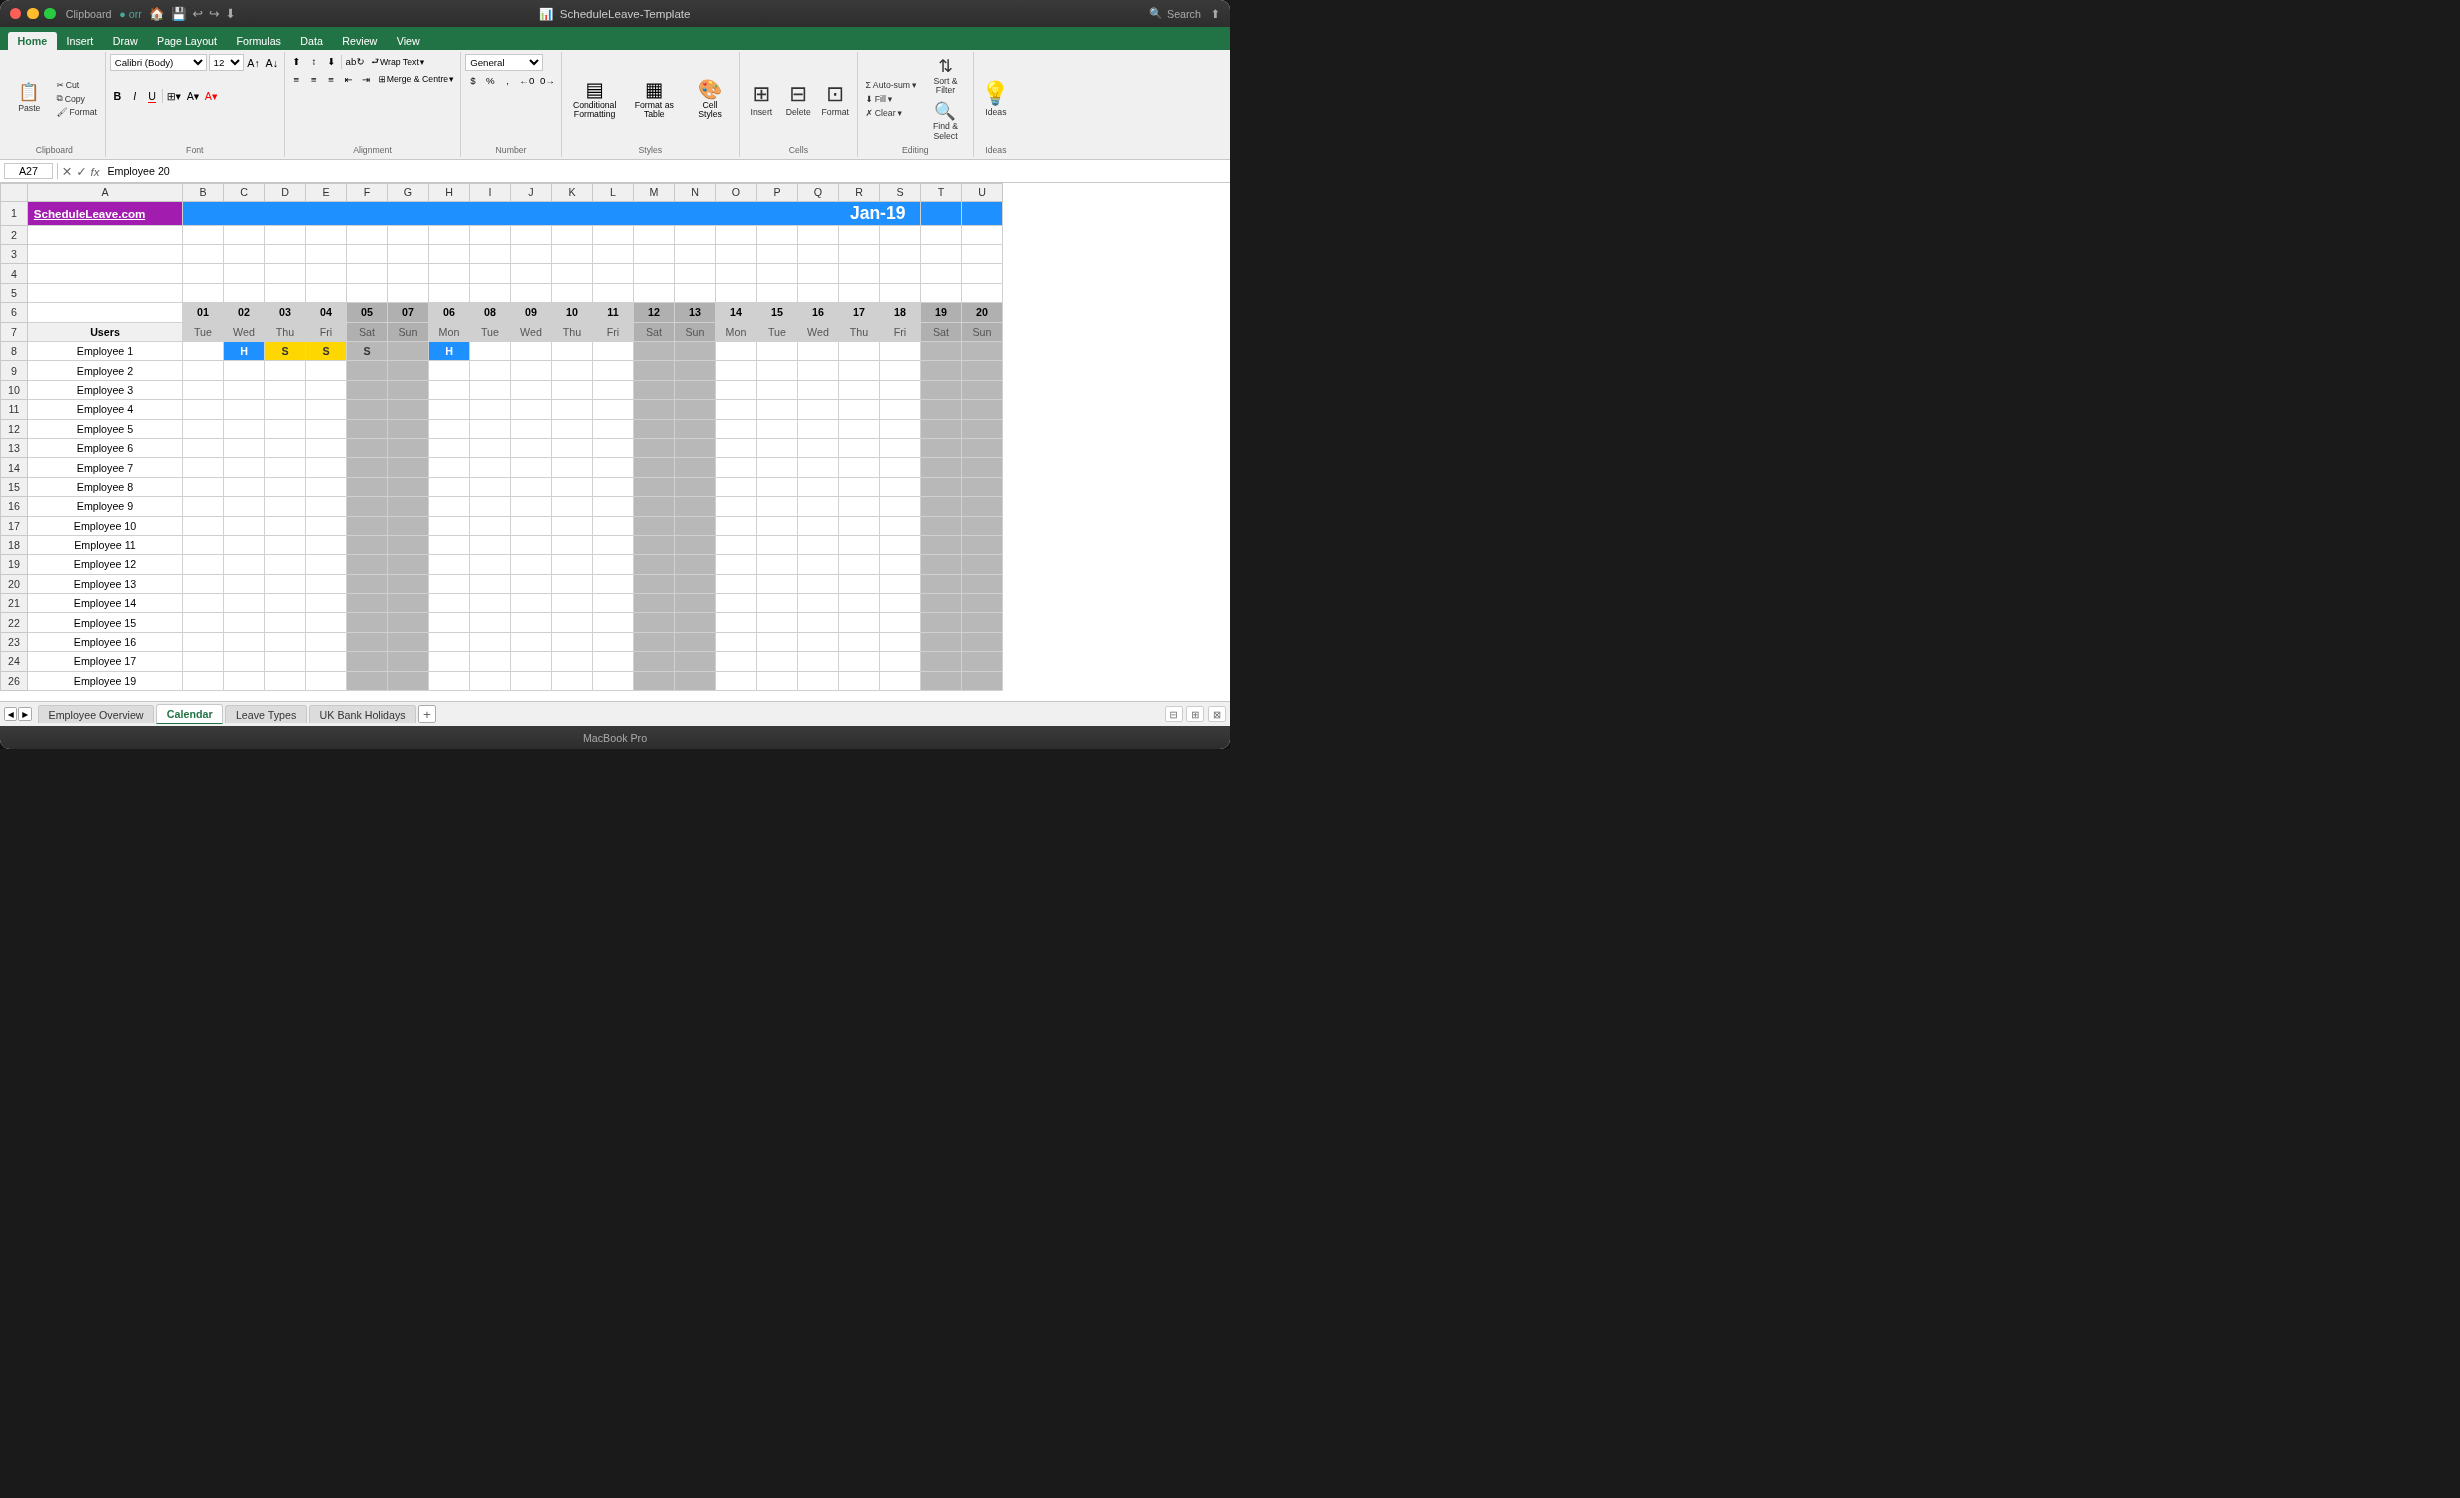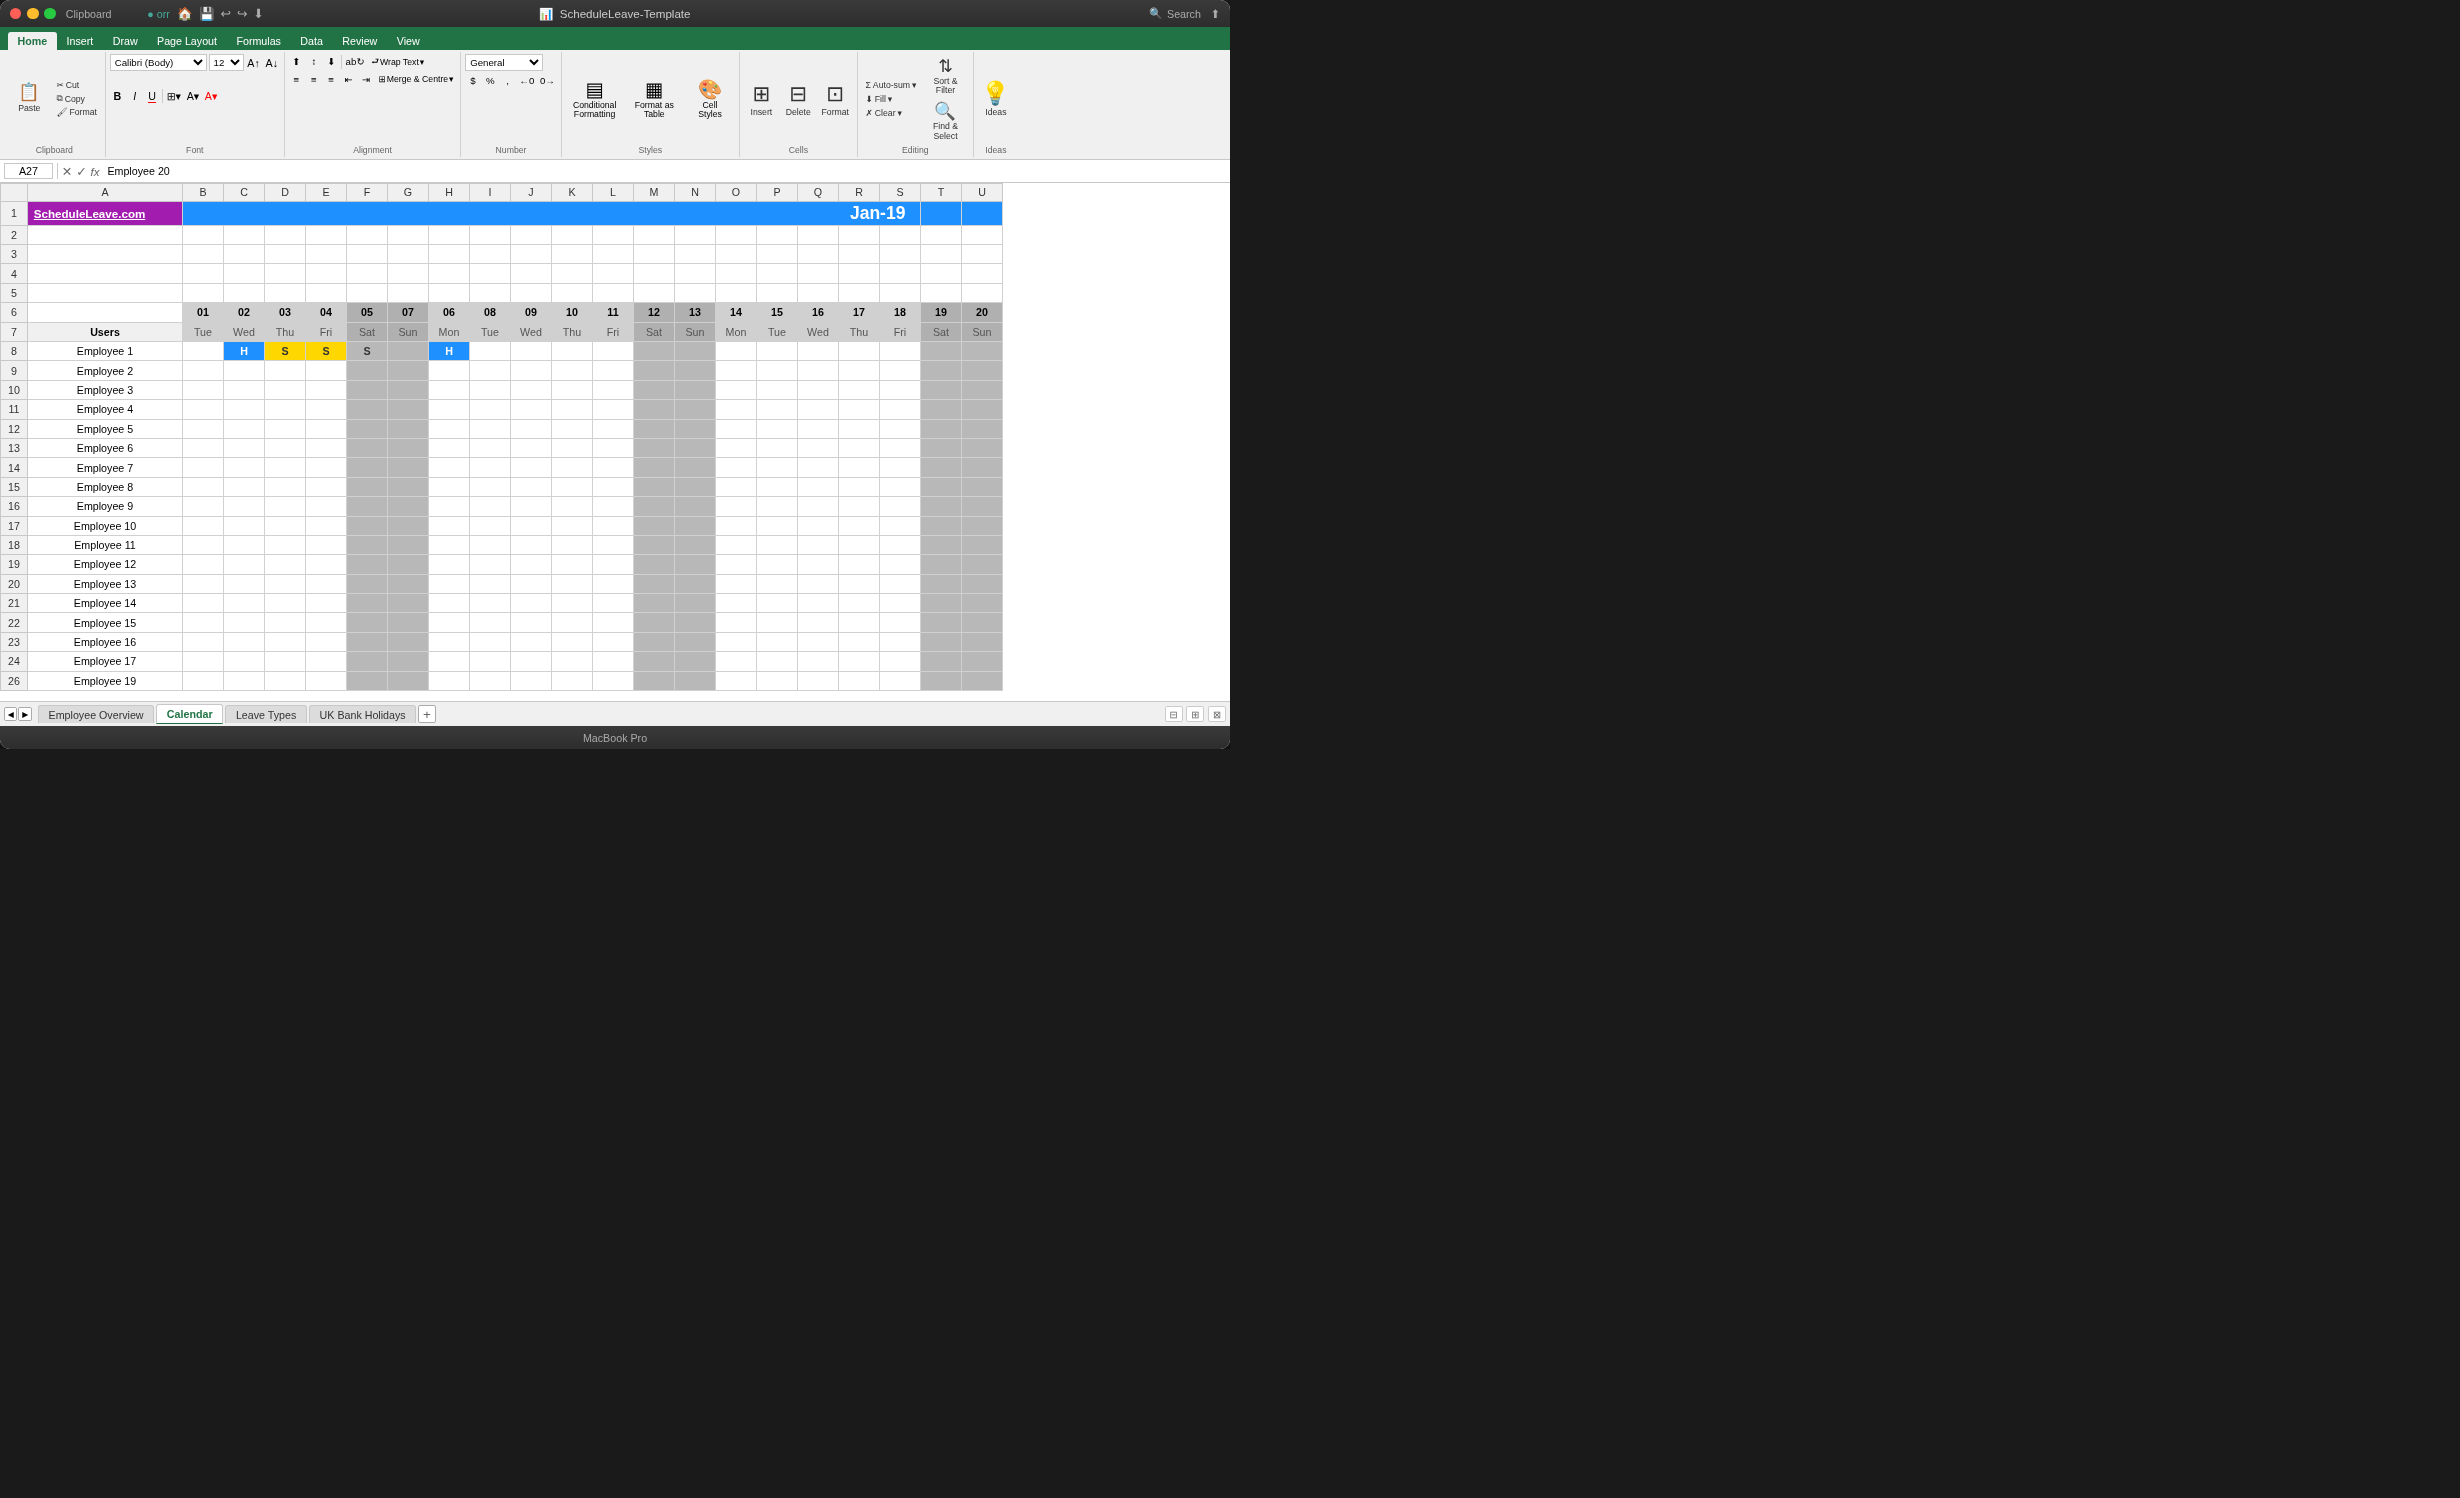--- a/index.html
+++ b/index.html
@@ -486,21 +486,21 @@
 <div class="mac-window">
 
   <div class="title-bar">
     <div class="traffic-lights">
       <div class="traffic-light tl-red"></div>
       <div class="traffic-light tl-yellow"></div>
       <div class="traffic-light tl-green"></div>
     </div>
     <div style="display:flex;align-items:center;gap:7.8px;margin-left:9.7px;">
       <span class="autosave-text">Clipboard</span>
-      <span style="color:#4a9;font-size:10.7px;margin-left:28px;">● orr</span>
+      <span style="color:#4a9;font-size:10.7px;">● orr</span>
     </div>
     <div style="display:flex;align-items:center;gap:5.8px;margin-left:7.8px;color:#aaa;font-size:12.6px;">
       <span>🏠</span>
       <span>💾</span>
       <span>↩</span>
       <span>↪</span>
       <span>⬇</span>
     </div>
     <div class="title-bar-center">
       <span>📊</span>

